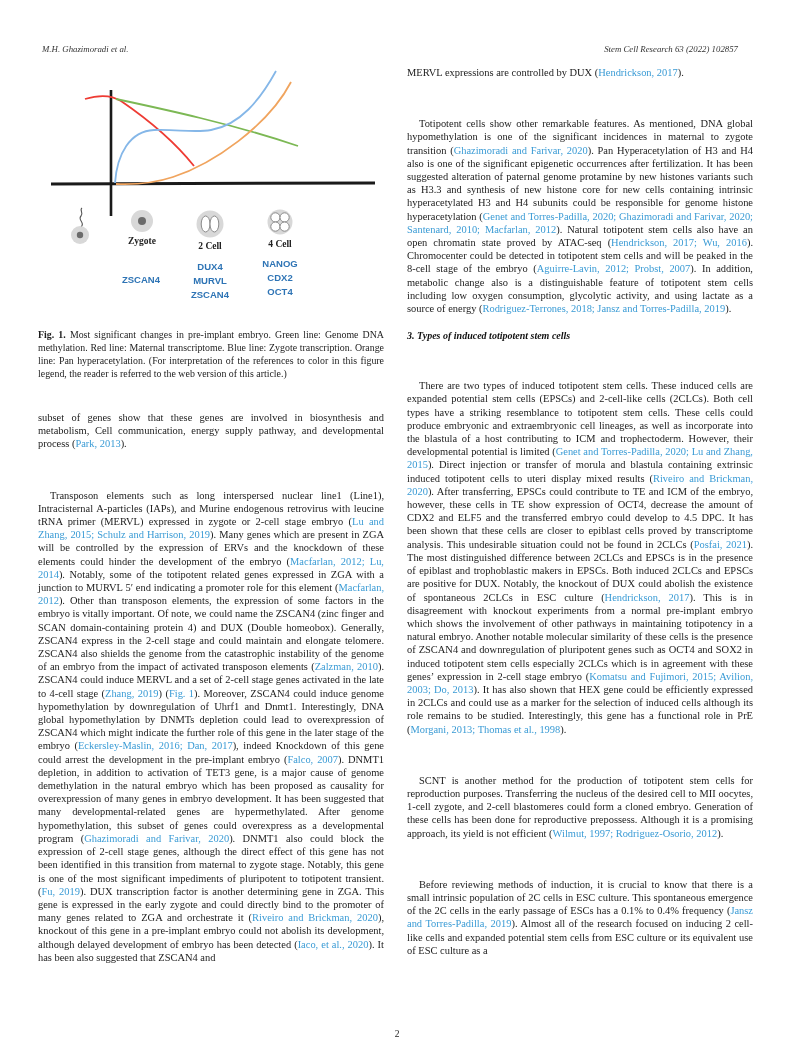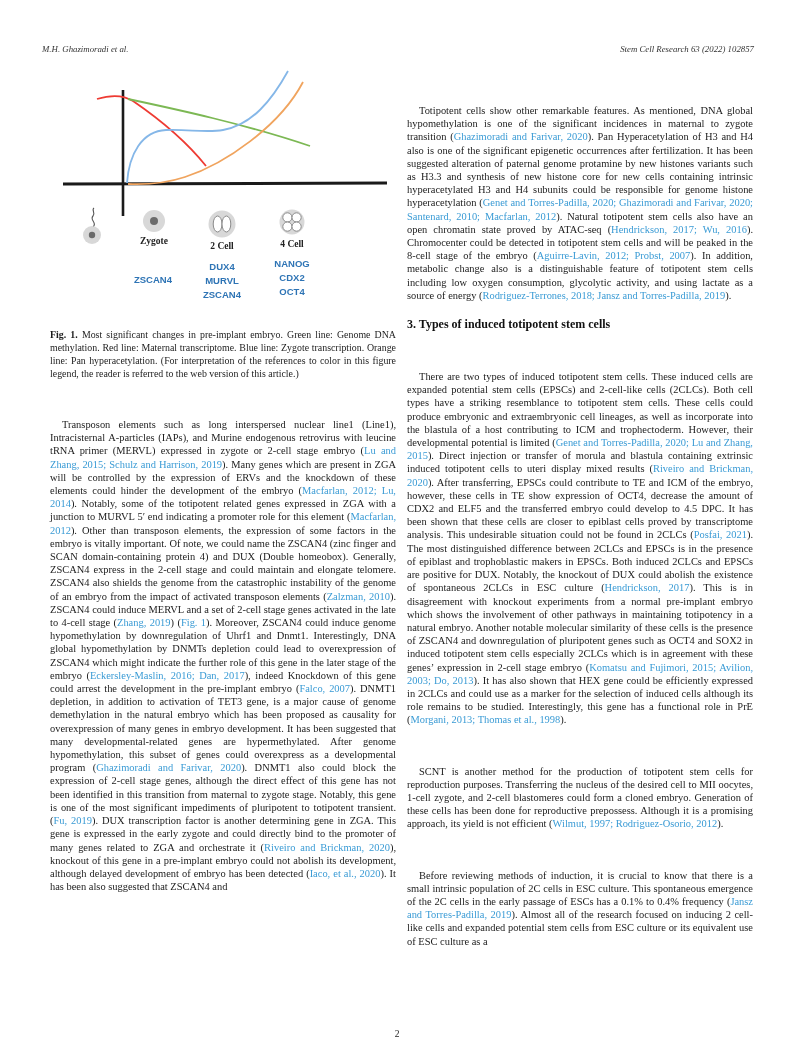--- a/index.html
+++ b/index.html
@@ -3,32 +3,32 @@
 <meta charset="utf-8">
 <style>
   html,body { margin:0; padding:0; background:#e8e8e8; }
   .page {
     position:relative; width:794px; height:1059px; margin:0 auto;
     background:#ffffff; font-family:"Liberation Serif", serif; color:#1c1c1c;
     overflow:hidden;
   }
   .header-item { position:absolute; top:44px; font-style:italic; font-size:8.8px; color:#333; }
   .header-item.left { left:42px; }
-  .header-item.right { right:40px; }
+  .header-item.right { right:56px; }
   .col { position:absolute; top:66px; width:346px; }
-  .col.left-col { left:50px; }
+  .col.left-col { left:38px; }
   .col.right-col { left:407px; }
   .figure-wrap { margin:2px 0 0 10px; width:334px; }
   .fig-caption { font-size:9.9px; line-height:13px; text-align:justify; margin-top:9px; color:#1c1c1c; }
   .caption-lead { font-weight:bold; }
   .body-block .body-p { font-size:10.45px; line-height:13.2px; text-align:justify; margin:0; }
   .body-block .body-p.indent { text-indent:12px;margin-top:38px; }
   .body-block .body-p.first-gap { margin-top:31px; }
   .cite-link { color:var(--link-color, #3a9bd5); }
-  .section-heading { font-size:12px; font-weight:bold; margin:15px 0 14px 0; color:#111; }
+  .section-heading { font-size:10px; font-weight:bold; margin:15px 0 14px 0; color:#111;font-style:italic; }
   .page-number { position:absolute; bottom:20px; left:0; right:0; text-align:center; font-size:9.5px; color:#222; }
   .stage-label { font-family:"Liberation Serif", serif; font-weight:bold; font-size:9.5px; fill:#222; }
   .gene-label { font-family:"Liberation Sans", sans-serif; font-weight:bold; font-size:9.5px; }
 </style>
 </head>
 <body>
 
 <div class="page">
 
   <div class="header-item left">M.H. Ghazimoradi et al.</div>
@@ -81,26 +81,28 @@
         <text x="162" y="230" text-anchor="middle" class="gene-label" fill="#2e74b5">ZSCAN4</text>
         <text x="232" y="199" text-anchor="middle" class="gene-label" fill="#2e74b5">NANOG</text>
         <text x="232" y="213" text-anchor="middle" class="gene-label" fill="#2e74b5">CDX2</text>
         <text x="232" y="227" text-anchor="middle" class="gene-label" fill="#2e74b5">OCT4</text>
       </svg>
     </div>
 
     <div class="fig-caption"><span class="caption-lead">Fig. 1.</span><span> Most significant changes in pre-implant embryo. Green line: Genome DNA methylation. Red line: Maternal transcriptome. Blue line: Zygote transcription. Orange line: Pan hyperacetylation. (For interpretation of the references to color in this figure legend, the reader is referred to the web version of this article.)</span></div>
 
     <div class="body-block">
+        <p class="body-p first-gap"><span>subset of genes show that these genes are involved in biosynthesis and metabolism, Cell communication, energy supply pathway, and developmental process (</span><span class="cite-link">Park, 2013</span><span>).</span></p>
         <p class="body-p indent"><span>Transposon elements such as long interspersed nuclear line1 (Line1), Intracisternal A-particles (IAPs), and Murine endogenous retrovirus with leucine tRNA primer (MERVL) expressed in zygote or 2-cell stage embryo (</span><span class="cite-link">Lu and Zhang, 2015; Schulz and Harrison, 2019</span><span>). Many genes which are present in ZGA will be controlled by the expression of ERVs and the knockdown of these elements could hinder the development of the embryo (</span><span class="cite-link">Macfarlan, 2012; Lu, 2014</span><span>). Notably, some of the totipotent related genes expressed in ZGA with a junction to MURVL 5′ end indicating a promoter role for this element (</span><span class="cite-link">Macfarlan, 2012</span><span>). Other than transposon elements, the expression of some factors in the embryo is vitally important. Of note, we could name the ZSCAN4 (zinc finger and SCAN domain-containing protein 4) and DUX (Double homeobox). Generally, ZSCAN4 express in the 2-cell stage and could maintain and elongate telomere. ZSCAN4 also shields the genome from the catastrophic instability of the genome of an embryo from the impact of activated transposon elements (</span><span class="cite-link">Zalzman, 2010</span><span>). ZSCAN4 could induce MERVL and a set of 2-cell stage genes activated in the late to 4-cell stage (</span><span class="cite-link">Zhang, 2019</span><span>) (</span><span class="cite-link">Fig. 1</span><span>). Moreover, ZSCAN4 could induce genome hypomethylation by downregulation of Uhrf1 and Dnmt1. Interestingly, DNA global hypomethylation by DNMTs depletion could lead to overexpression of ZSCAN4 which might indicate the further role of this gene in the later stage of the embryo (</span><span class="cite-link">Eckersley-Maslin, 2016; Dan, 2017</span><span>), indeed Knockdown of this gene could arrest the development in the pre-implant embryo (</span><span class="cite-link">Falco, 2007</span><span>). DNMT1 depletion, in addition to activation of TET3 gene, is a major cause of genome demethylation in the natural embryo which has been proposed as causality for overexpression of many genes in embryo development. It has been suggested that many developmental-related genes are hypermethylated. After genome hypomethylation, this subset of genes could overexpress as a developmental program (</span><span class="cite-link">Ghazimoradi and Farivar, 2020</span><span>). DNMT1 also could block the expression of 2-cell stage genes, although the direct effect of this gene has not been identified in this transition from maternal to zygote stage. Notably, this gene is one of the most significant impediments of pluripotent to totipotent transient. (</span><span class="cite-link">Fu, 2019</span><span>). DUX transcription factor is another determining gene in ZGA. This gene is expressed in the early zygote and could directly bind to the promoter of many genes related to ZGA and orchestrate it (</span><span class="cite-link">Riveiro and Brickman, 2020</span><span>), knockout of this gene in a pre-implant embryo could not abolish its development, although delayed development of embryo has been detected (</span><span class="cite-link">Iaco, et al., 2020</span><span>). It has been also suggested that ZSCAN4 and</span></p>
       </div>
   </div>
 
   <div class="col right-col">
     <div class="body-block">
+        <p class="body-p"><span>MERVL expressions are controlled by DUX (</span><span class="cite-link">Hendrickson, 2017</span><span>).</span></p>
         <p class="body-p indent"><span>Totipotent cells show other remarkable features. As mentioned, DNA global hypomethylation is one of the significant incidences in maternal to zygote transition (</span><span class="cite-link">Ghazimoradi and Farivar, 2020</span><span>). Pan Hyperacetylation of H3 and H4 also is one of the significant epigenetic occurrences after fertilization. It has been suggested alteration of paternal genome protamine by new histones variants such as H3.3 and synthesis of new histone core for new cells containing intrinsic hyperacetylated H3 and H4 subunits could be responsible for genome histone hyperacetylation (</span><span class="cite-link">Genet and Torres-Padilla, 2020; Ghazimoradi and Farivar, 2020; Santenard, 2010; Macfarlan, 2012</span><span>). Natural totipotent stem cells also have an open chromatin state proved by ATAC-seq (</span><span class="cite-link">Hendrickson, 2017; Wu, 2016</span><span>). Chromocenter could be detected in totipotent stem cells and will be peaked in the 8-cell stage of the embryo (</span><span class="cite-link">Aguirre-Lavin, 2012; Probst, 2007</span><span>). In addition, metabolic change also is a distinguishable feature of totipotent stem cells including low oxygen consumption, glycolytic activity, and using lactate as a source of energy (</span><span class="cite-link">Rodriguez-Terrones, 2018; Jansz and Torres-Padilla, 2019</span><span>).</span></p>
         <h2 class="section-heading">3.  Types of induced totipotent stem cells</h2>
         <p class="body-p indent"><span>There are two types of induced totipotent stem cells. These induced cells are expanded potential stem cells (EPSCs) and 2-cell-like cells (2CLCs). Both cell types have a striking resemblance to totipotent stem cells. These cells could produce embryonic and extraembryonic cell lineages, as well as incorporate into the blastula of a host contributing to ICM and trophectoderm. However, their developmental potential is limited (</span><span class="cite-link">Genet and Torres-Padilla, 2020; Lu and Zhang, 2015</span><span>). Direct injection or transfer of morula and blastula containing extrinsic induced totipotent cells to uteri display mixed results (</span><span class="cite-link">Riveiro and Brickman, 2020</span><span>). After transferring, EPSCs could contribute to TE and ICM of the embryo, however, these cells in TE show expression of OCT4, decrease the amount of CDX2 and ELF5 and the transferred embryo could develop to 4.5 DPC. It has been shown that these cells are closer to epiblast cells proved by transcriptome analysis. This undesirable situation could not be found in 2CLCs (</span><span class="cite-link">Posfai, 2021</span><span>). The most distinguished difference between 2CLCs and EPSCs is in the presence of epiblast and trophoblastic makers in EPSCs. Both induced 2CLCs and EPSCs are positive for DUX. Notably, the knockout of DUX could abolish the existence of spontaneous 2CLCs in ESC culture (</span><span class="cite-link">Hendrickson, 2017</span><span>). This is in disagreement with knockout experiments from a normal pre-implant embryo which shows the involvement of other pathways in maintaining totipotency in a natural embryo. Another notable molecular similarity of these cells is the presence of ZSCAN4 and downregulation of pluripotent genes such as OCT4 and SOX2 in induced totipotent stem cells especially 2CLCs which is in agreement with these genes’ expression in 2-cell stage embryo (</span><span class="cite-link">Komatsu and Fujimori, 2015; Avilion, 2003; Do, 2013</span><span>). It has also shown that HEX gene could be efficiently expressed in 2CLCs and could use as a marker for the selection of induced cells although its role remains to be studied. Interestingly, this gene has a functional role in PrE (</span><span class="cite-link">Morgani, 2013; Thomas et al., 1998</span><span>).</span></p>
         <p class="body-p indent"><span>SCNT is another method for the production of totipotent stem cells for reproduction purposes. Transferring the nucleus of the desired cell to MII oocytes, 1-cell zygote, and 2-cell blastomeres could form a cloned embryo. Generation of these cells has been done for reproductive prepossess. Although it is a promising approach, its yield is not efficient (</span><span class="cite-link">Wilmut, 1997; Rodriguez-Osorio, 2012</span><span>).</span></p>
         <p class="body-p indent"><span>Before reviewing methods of induction, it is crucial to know that there is a small intrinsic population of 2C cells in ESC culture. This spontaneous emergence of the 2C cells in the early passage of ESCs has a 0.1% to 0.4% frequency (</span><span class="cite-link">Jansz and Torres-Padilla, 2019</span><span>). Almost all of the research focused on inducing 2 cell-like cells and expanded potential stem cells from ESC culture or its equivalent use of ESC culture as a</span></p>
       </div>
   </div>
 
   <div class="page-number">2</div>
 </div>

